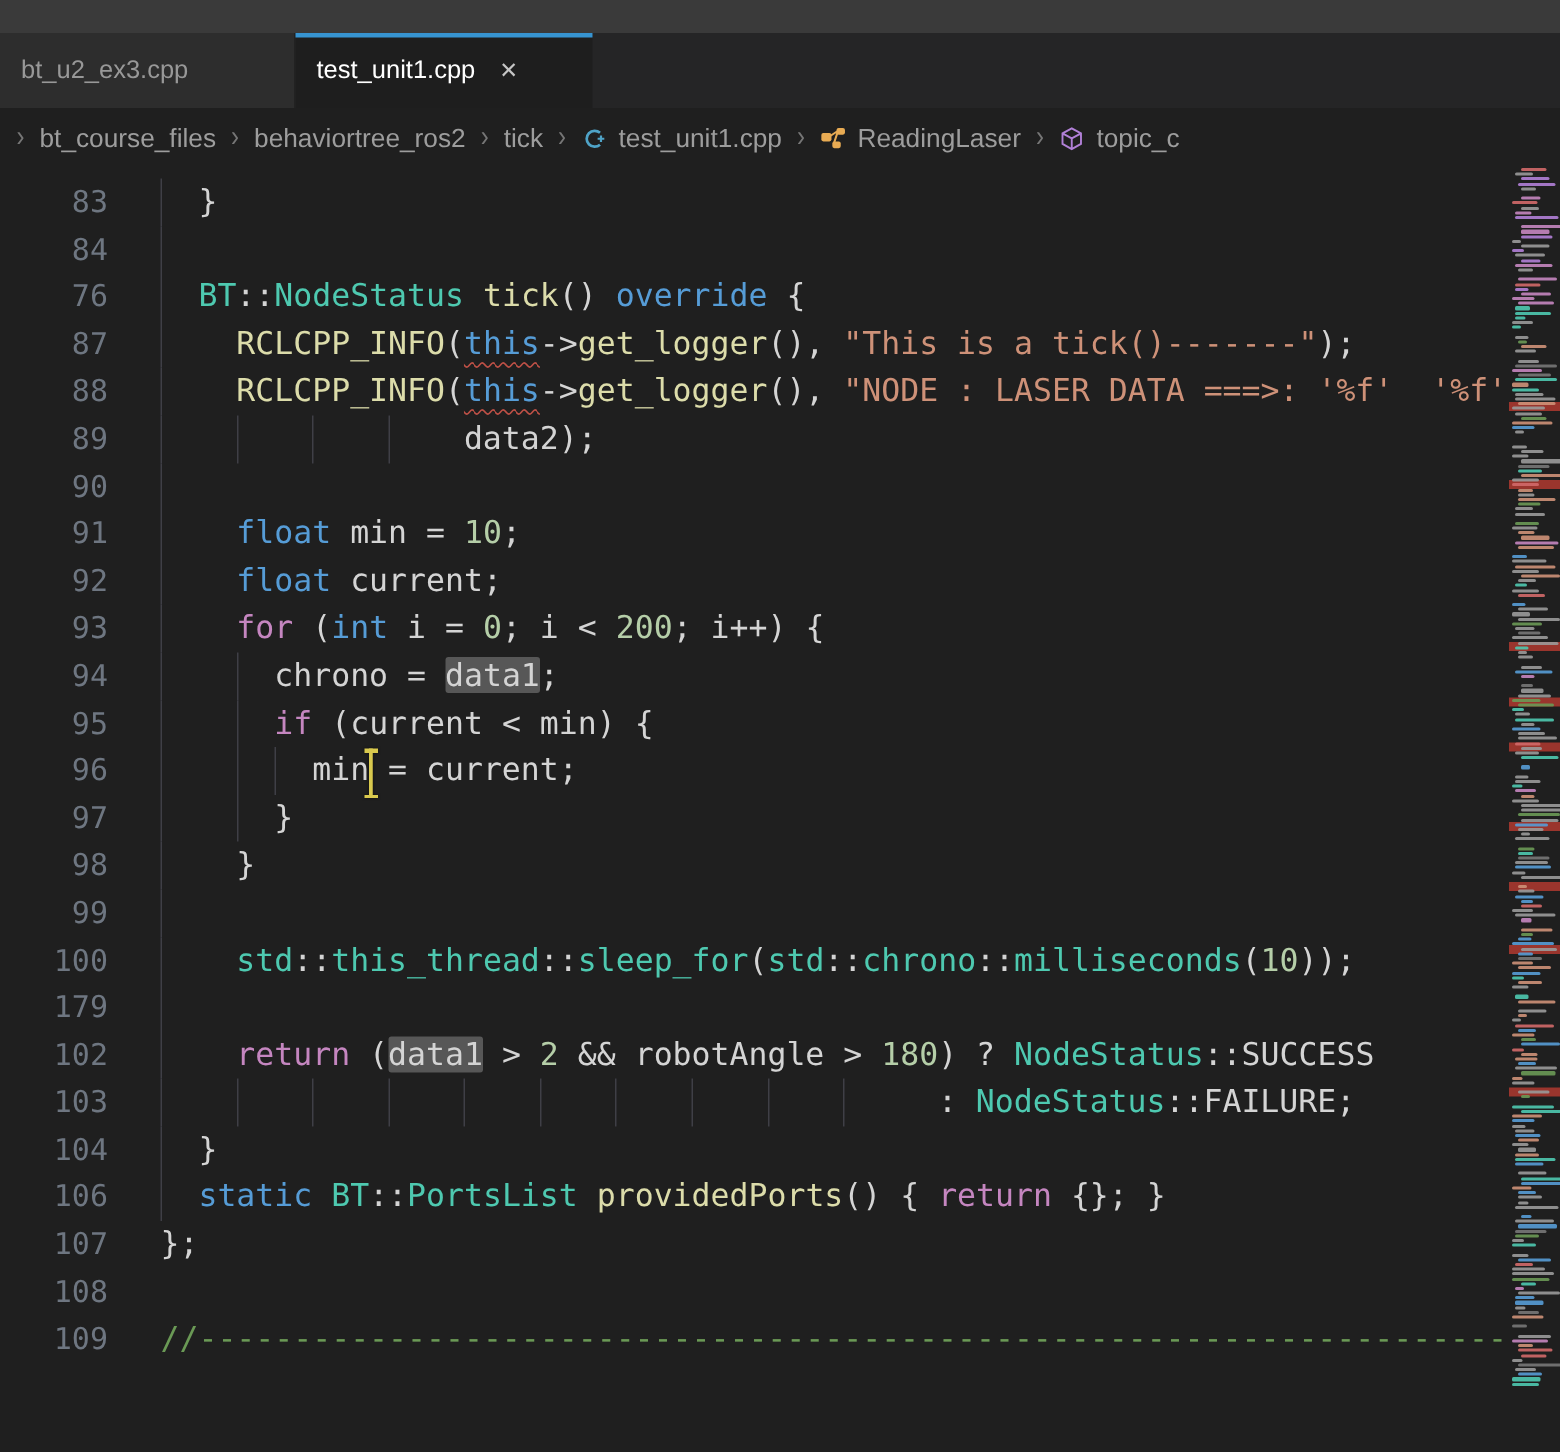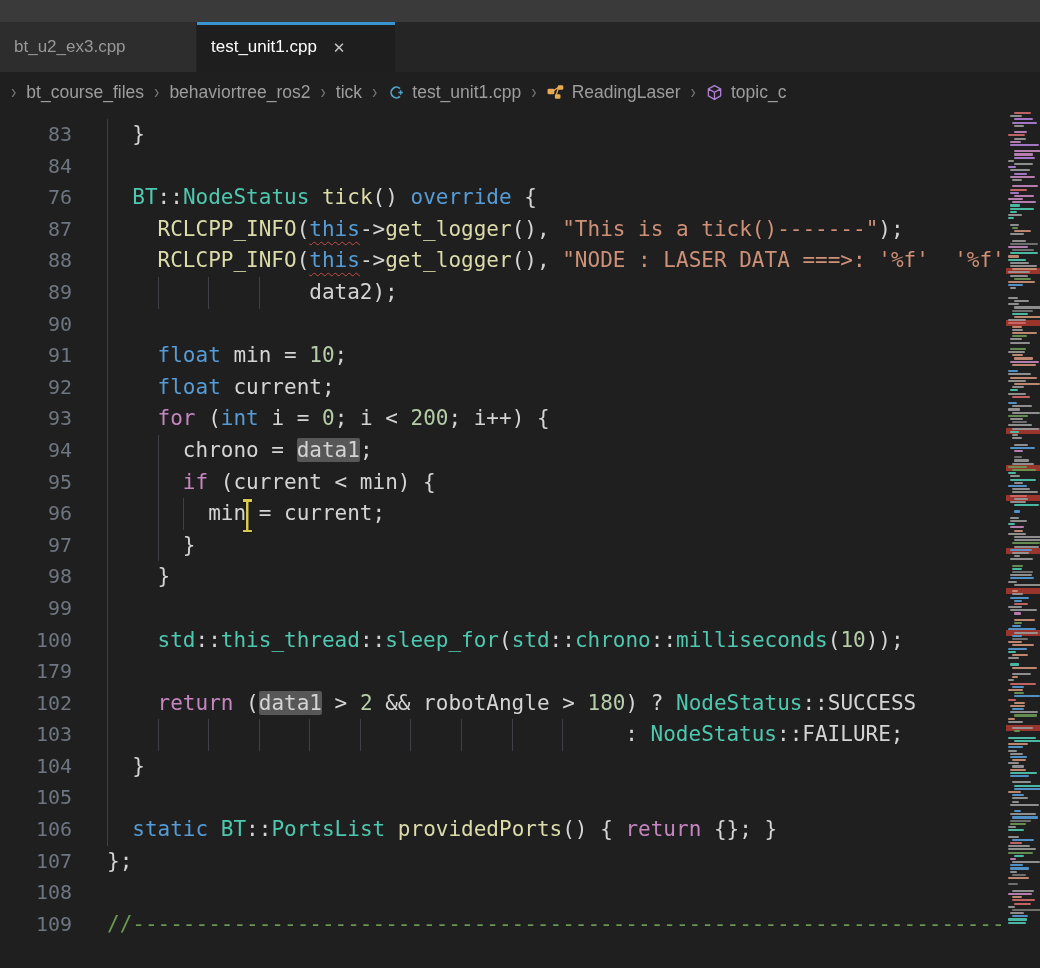--- a/index.html
+++ b/index.html
@@ -129,21 +129,20 @@
       <div class="line"><span class="num">95</span><span class="g" style="width: 2ch;"></span><span class="c-d">  </span><span class="g" style="width: 2ch;"></span><span class="c-c">if</span><span class="c-d"> (current &lt; min) {</span></div>
       <div class="line"><span class="num">96</span><span class="g" style="width: 2ch;"></span><span class="c-d">  </span><span class="g" style="width: 2ch;"></span><span class="g" style="width: 2ch;"></span><span class="c-d">min = current;</span></div>
       <div class="line"><span class="num">97</span><span class="g" style="width: 2ch;"></span><span class="c-d">  </span><span class="g" style="width: 2ch;"></span><span class="c-d">}</span></div>
       <div class="line"><span class="num">98</span><span class="g" style="width: 2ch;"></span><span class="c-d">  </span><span class="c-d">}</span></div>
       <div class="line"><span class="num">99</span><span class="g" style="width: 2ch;"></span></div>
       <div class="line"><span class="num">100</span><span class="g" style="width: 2ch;"></span><span class="c-d">  </span><span class="c-t">std</span><span class="c-d">::</span><span class="c-t">this_thread</span><span class="c-d">::</span><span class="c-t">sleep_for</span><span class="c-d">(</span><span class="c-t">std</span><span class="c-d">::</span><span class="c-t">chrono</span><span class="c-d">::</span><span class="c-t">milliseconds</span><span class="c-d">(</span><span class="c-n">10</span><span class="c-d">));</span></div>
       <div class="line"><span class="num">179</span><span class="g" style="width: 2ch;"></span></div>
       <div class="line"><span class="num">102</span><span class="g" style="width: 2ch;"></span><span class="c-d">  </span><span class="c-c">return</span><span class="c-d"> (</span><span class="c-d hl">data1</span><span class="c-d"> &gt; </span><span class="c-n">2</span><span class="c-d"> &amp;&amp; robotAngle &gt; </span><span class="c-n">180</span><span class="c-d">) ? </span><span class="c-t">NodeStatus</span><span class="c-d">::</span><span class="c-d">SUCCESS</span></div>
       <div class="line"><span class="num">103</span><span class="g" style="width: 2ch;"></span><span class="c-d">  </span><span class="g" style="width: 4ch;"></span><span class="g" style="width: 4ch;"></span><span class="g" style="width: 4ch;"></span><span class="g" style="width: 4ch;"></span><span class="g" style="width: 4ch;"></span><span class="g" style="width: 4ch;"></span><span class="g" style="width: 4ch;"></span><span class="g" style="width: 4ch;"></span><span class="g" style="width: 4ch;"></span><span class="c-d"> : </span><span class="c-t">NodeStatus</span><span class="c-d">::</span><span class="c-d">FAILURE;</span></div>
       <div class="line"><span class="num">104</span><span class="g" style="width: 2ch;"></span><span class="c-d">}</span></div>
-      <div class="line"><span class="num">105</span><span class="g" style="width: 2ch;"></span></div>
       <div class="line"><span class="num">106</span><span class="g" style="width: 2ch;"></span><span class="c-k">static</span><span class="c-d"> </span><span class="c-t">BT</span><span class="c-d">::</span><span class="c-t">PortsList</span><span class="c-d"> </span><span class="c-f">providedPorts</span><span class="c-d">() { </span><span class="c-c">return</span><span class="c-d"> {}; }</span></div>
       <div class="line"><span class="num">107</span><span class="c-d">};</span></div>
       <div class="line"><span class="num">108</span></div>
       <div class="line"><span class="num">109</span><span class="c-cm">//------------------------------------------------------------------------</span></div>
     </div>
 </div>
 
 <div class="ibeam" style="left: 240px; top: 499px;"></div>
 
 <div class="minimap">

